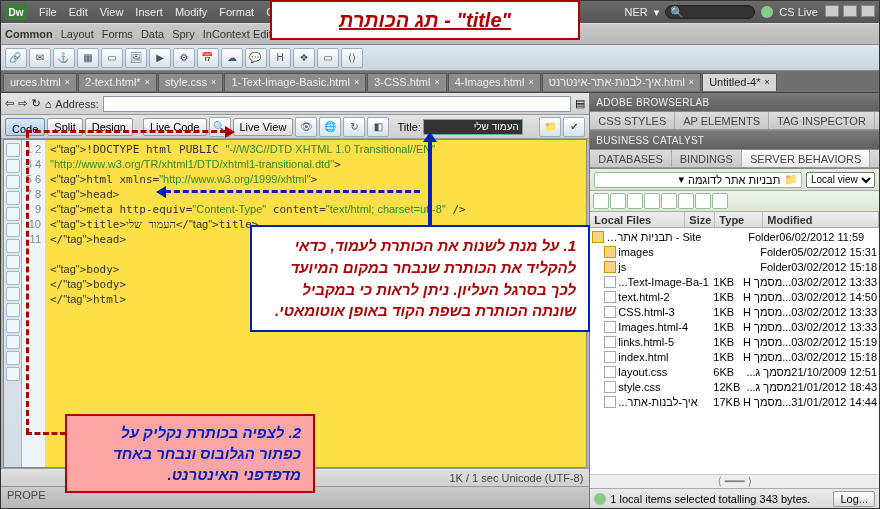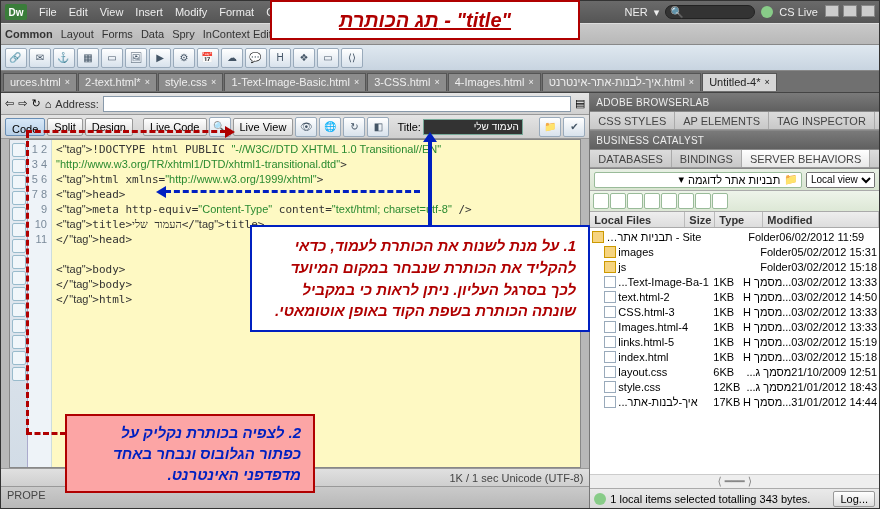--- a/index.html
+++ b/index.html
@@ -41,21 +41,21 @@
 .addrbar { display:flex; align-items:center; height:22px; background:linear-gradient(#e4e4e4,#d0d0d0); border-bottom:1px solid #999; padding:0 4px; gap:4px; font-size:10px; }
 .addrbar .lbl { color:#333; }
 .addrbar input.addr { flex:1; height:16px; border:1px solid #89a; background:#fff; padding:0 3px; font-size:10px; }
 
 .viewbar { display:flex; align-items:center; height:24px; background:linear-gradient(#e4e4e4,#cfcfcf); border-bottom:1px solid #999; padding:0 4px; gap:2px; font-size:10px; }
 .vbtn { height:18px; padding:0 6px; border:1px solid #999; background:linear-gradient(#fff,#ddd); border-radius:2px; display:flex; align-items:center; }
 .vbtn.on { background:linear-gradient(#d8e8f8,#b8d0e8); border-color:#6a8fb5;align-items:flex-end; }
 .titlefield { height:16px; width:100px; border:1px solid #7a9; background:#333; color:#fff; padding:0 3px; font-size:10px; direction:rtl; }
 
 
-.editor { display:flex; flex:1; background:#fef9c3; border:1px solid #888; margin:0 8px; position:relative; }
+.editor { display:flex; flex:1; background:#fde047; border:1px solid #888; margin:0 2px; position:relative; }
 .sidetools { width:18px; background:linear-gradient(#e8eef4,#d2dce6); border-right:1px solid #aac; display:flex; flex-direction:column; gap:2px; padding:3px 1px; }
 .sidetools .sb { width:14px; height:14px; border:1px solid #9bc; background:#f0f6fa; border-radius:2px; margin:0 auto; }
 .gutter { width:24px; background:#eef3f8; border-right:1px solid #cdd; color:#7a8a9a; text-align:right; padding:2px 4px 0 0; font-size:11px; line-height:15px; }
 .code { flex:1; padding:2px 4px; font-family:Consolas,monospace; font-size:11px; line-height:15px; color:#333; white-space:pre; position:relative; }
 .code .str { color:#2a8a30; }
 
 
 .statusbar { height:18px; background:linear-gradient(#e0e0e0,#cfcfcf); border-top:1px solid #999; display:flex; align-items:center; justify-content:flex-end; padding:0 6px; font-size:10px; color:#444; gap:6px; }
 
 .propbar { height:22px; background:linear-gradient(#cacaca,#b8b8b8); border-top:1px solid #999; padding:2px 6px; font-size:10px; color:#444; }

